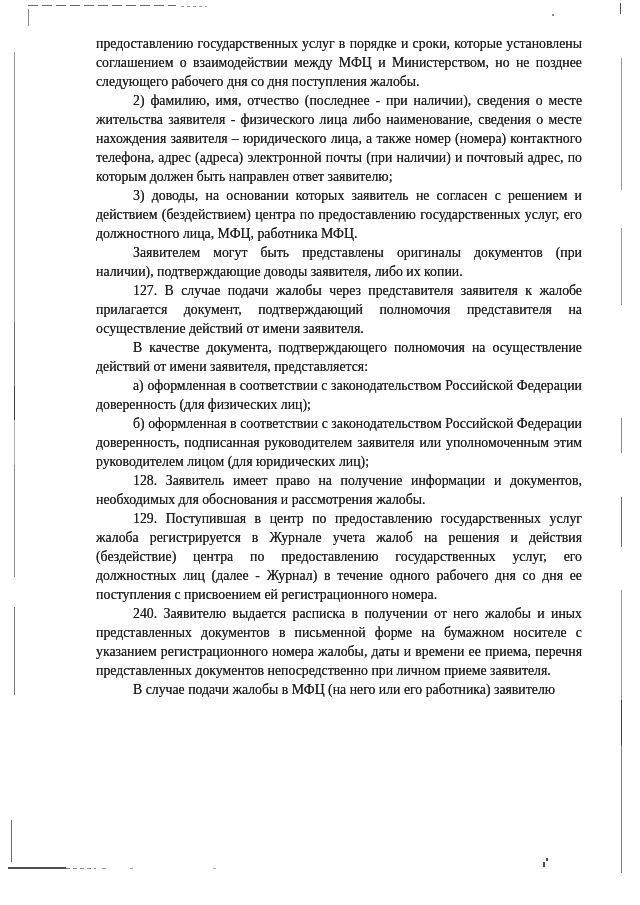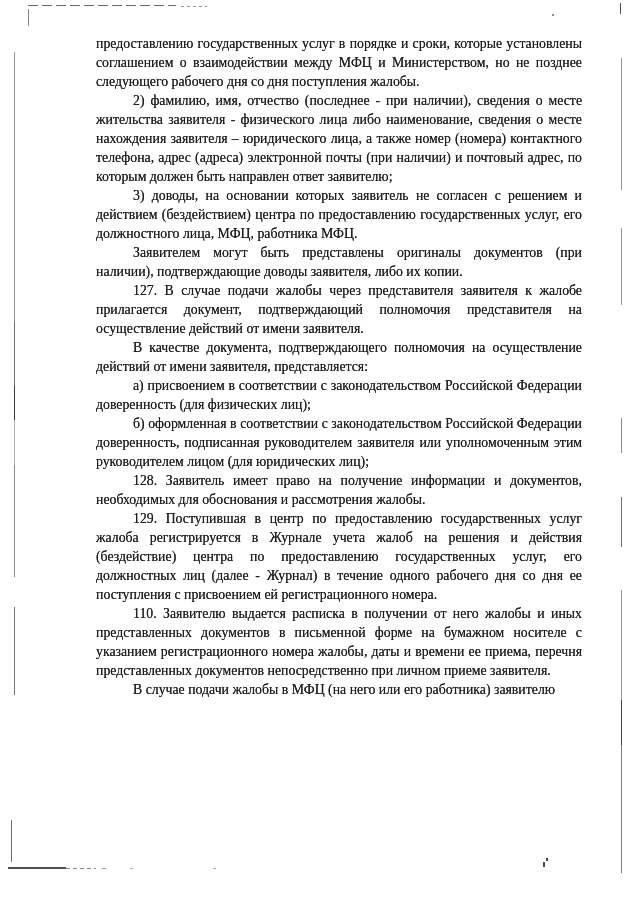--- a/index.html
+++ b/index.html
@@ -99,21 +99,21 @@
   <div class="art br-mark-dot"></div>
   <div class="art br-mark-stroke"></div>
 
   <div class="text-block">
     <p>предоставлению государственных услуг в порядке и сроки, которые установлены соглашением о взаимодействии между МФЦ и Министерством, но не позднее следующего рабочего дня со дня поступления жалобы.</p>
     <p class="indent">2) фамилию, имя, отчество (последнее - при наличии), сведения о месте жительства заявителя - физического лица либо наименование, сведения о месте нахождения заявителя – юридического лица, а также номер (номера) контактного телефона, адрес (адреса) электронной почты (при наличии) и почтовый адрес, по которым должен быть направлен ответ заявителю;</p>
     <p class="indent">3) доводы, на основании которых заявитель не согласен с решением и действием (бездействием) центра по предоставлению государственных услуг, его должностного лица, МФЦ, работника МФЦ.</p>
     <p class="indent">Заявителем могут быть представлены оригиналы документов (при наличии), подтверждающие доводы заявителя, либо их копии.</p>
     <p class="indent">127. В случае подачи жалобы через представителя заявителя к жалобе прилагается документ, подтверждающий полномочия представителя на осуществление действий от имени заявителя.</p>
     <p class="indent">В качестве документа, подтверждающего полномочия на осуществление действий от имени заявителя, представляется:</p>
-    <p class="indent">а) присвоением в соответствии с законодательством Российской Федерации доверенность (для физических лиц);</p>
+    <p class="indent">а) оформленная в соответствии с законодательством Российской Федерации доверенность (для физических лиц);</p>
     <p class="indent">б) оформленная в соответствии с законодательством Российской Федерации доверенность, подписанная руководителем заявителя или уполномоченным этим руководителем лицом (для юридических лиц);</p>
     <p class="indent">128. Заявитель имеет право на получение информации и документов, необходимых для обоснования и рассмотрения жалобы.</p>
     <p class="indent">129. Поступившая в центр по предоставлению государственных услуг жалоба регистрируется в Журнале учета жалоб на решения и действия (бездействие) центра по предоставлению государственных услуг, его должностных лиц (далее - Журнал) в течение одного рабочего дня со дня ее поступления с присвоением ей регистрационного номера.</p>
-    <p class="indent">110. Заявителю выдается расписка в получении от него жалобы и иных представленных документов в письменной форме на бумажном носителе с указанием регистрационного номера жалобы, даты и времени ее приема, перечня представленных документов непосредственно при личном приеме заявителя.</p>
+    <p class="indent">240. Заявителю выдается расписка в получении от него жалобы и иных представленных документов в письменной форме на бумажном носителе с указанием регистрационного номера жалобы, даты и времени ее приема, перечня представленных документов непосредственно при личном приеме заявителя.</p>
     <p class="indent">В случае подачи жалобы в МФЦ (на него или его работника) заявителю</p>
   </div>
 
 </div>
 
 </body></html>

